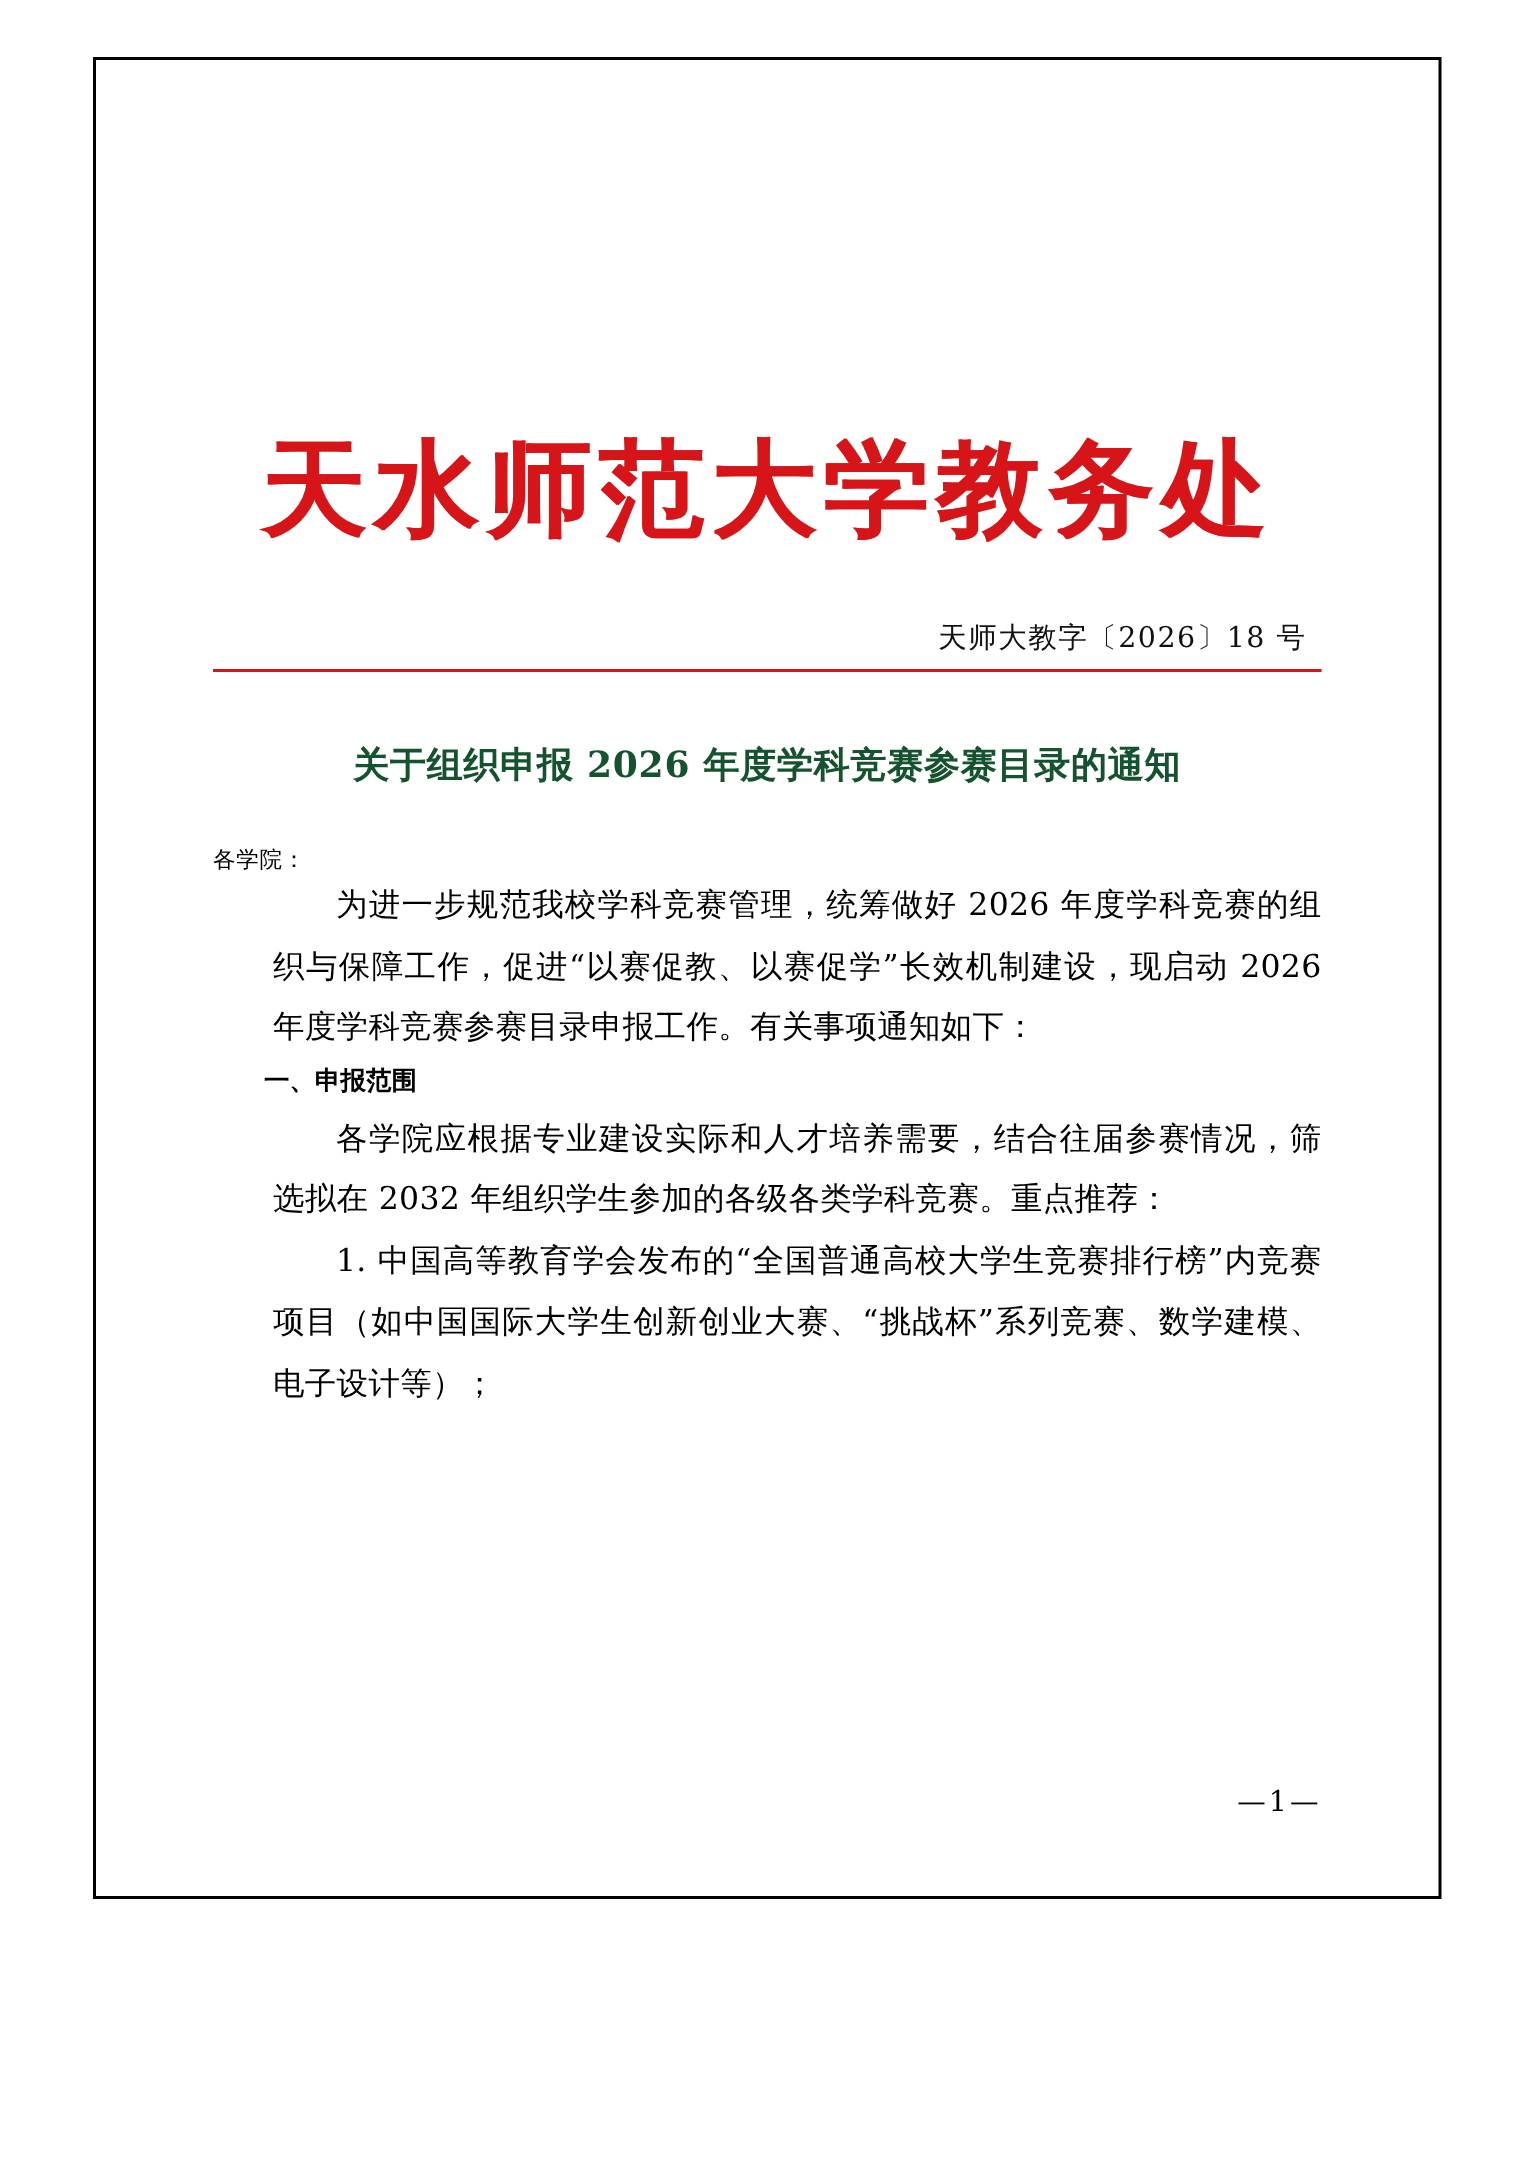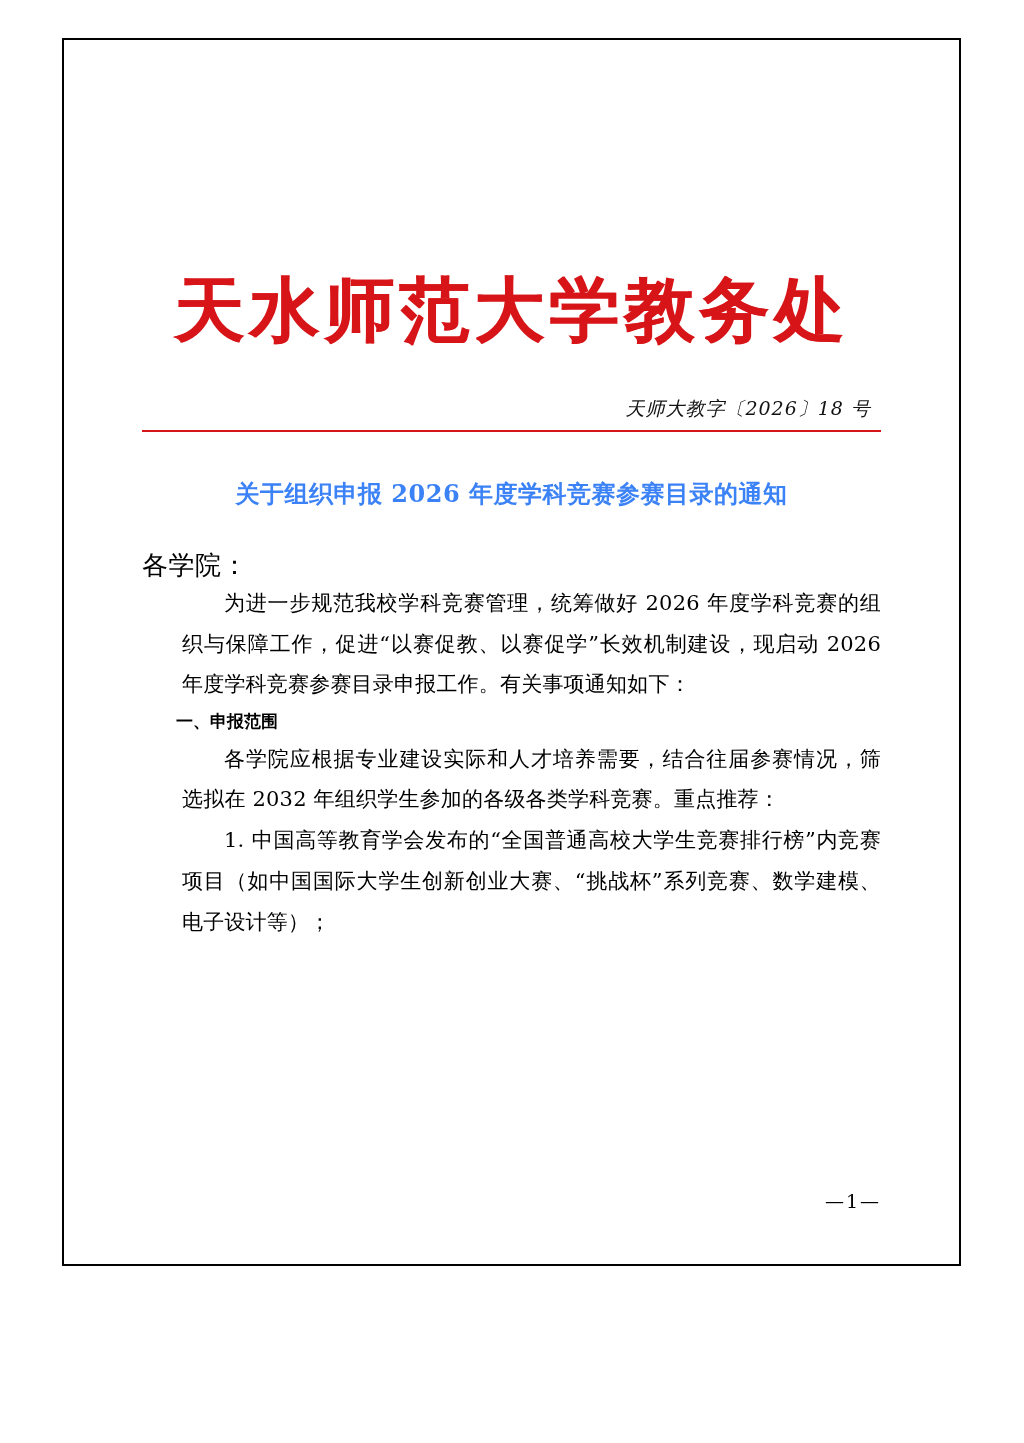--- a/index.html
+++ b/index.html
@@ -24,21 +24,21 @@
     border: 2px solid #000000;
     box-sizing: border-box;
     background: #ffffff;
   }
   .doc-inner {
     position: absolute;
     left: 0;
     top: 0;
     right: 0;
     bottom: 0;
-    padding: 0 78px;
+    padding: 16px 78px;
     box-sizing: border-box;
   }
   .masthead {
     text-align: center;
     margin-top: 232px;
     color: #d71518;
     font-family: "DejaVu Serif", "Liberation Serif", serif;
     font-weight: bold;
     font-size: 70px;
     letter-spacing: 5px;
@@ -46,39 +46,38 @@
     white-space: nowrap;
     text-shadow: 1px 0 0 #d71518;
   }
   .doc-number {
     text-align: right;
     margin-top: 48px;
     padding-right: 10px;
     font-size: 19px;
     letter-spacing: 1px;
     color: #111111;
-    font-style: italic;
   }
   .red-rule {
     margin-top: 8px;
     height: 2px;
     background: #d71518;
     width: 100%;
   }
   .doc-title {
     text-align: center;
     font-size: 24px;
     font-weight: bold;
     letter-spacing: 0.5px;
     margin-top: 46px;
-    color: #3b82f6;
+    color: #14532d;
   }
   .salutation {
     margin-top: 38px;
-    font-size: 26px;
+    font-size: 15px;
     letter-spacing: 0.5px;
   }
   p.body-text {
     font-size: 21px;
     line-height: 1.95;
     margin: 0;
     text-align: justify;
     text-justify: inter-ideograph;
     letter-spacing: 0.2px;
   }

